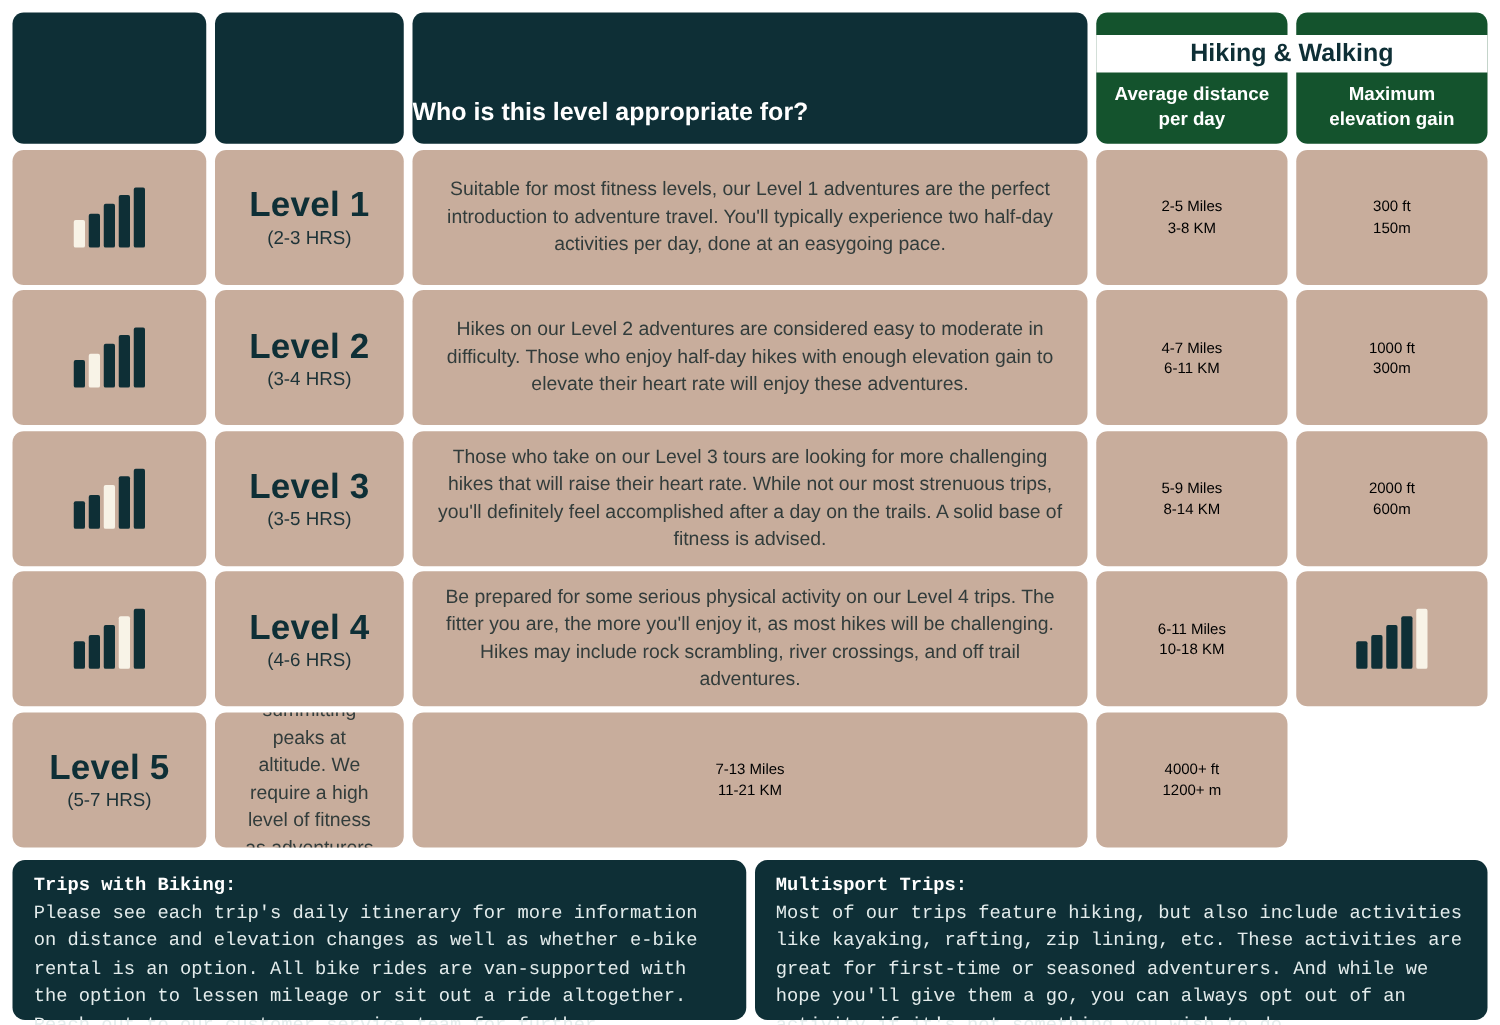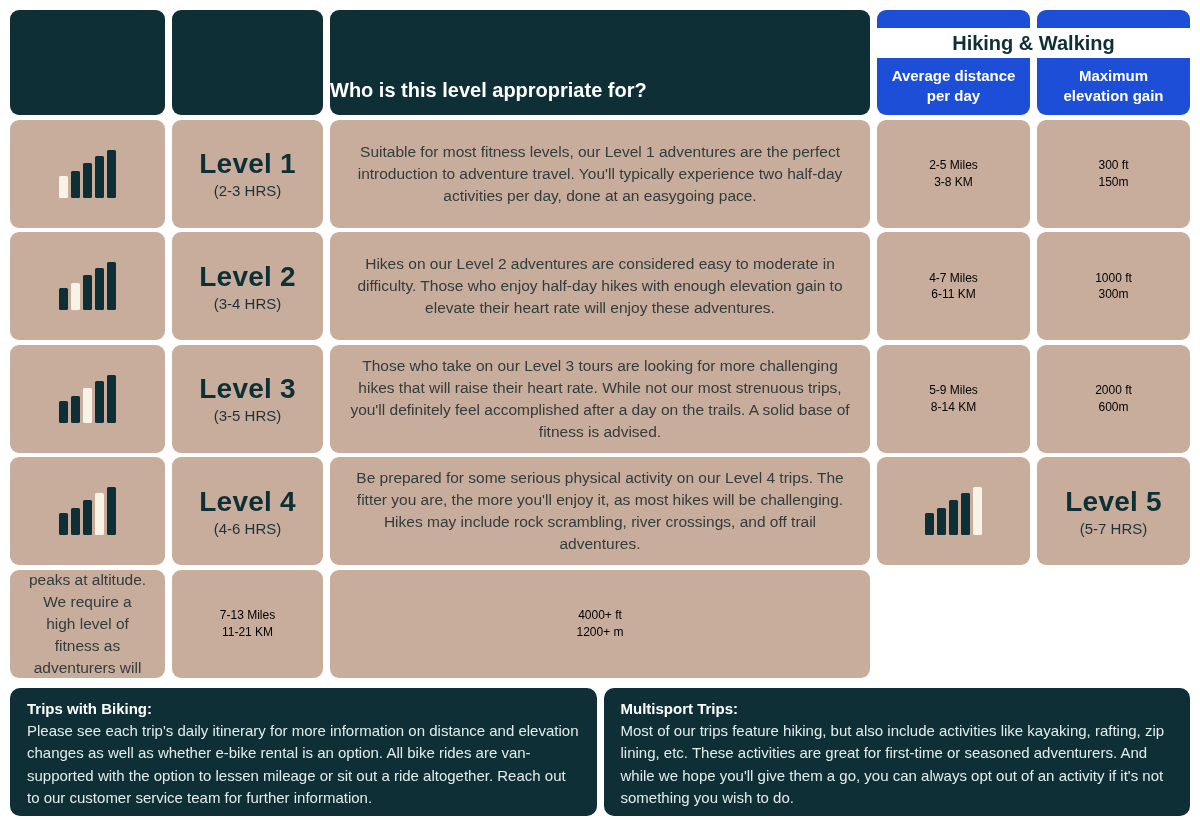--- a/index.html
+++ b/index.html
@@ -36,21 +36,21 @@
     font-size: 20px; font-weight: bold; color: #ffffff; text-align: center;
   }
   .hw-wrap {
     grid-column: 4 / 6;
     position: relative;
     display: flex; gap: 7px;
   }
   .hw-col {
     flex: 1;
     border-radius: 9px;
-    background: #1d4ed8;
+    background: #14532d;
     display: flex; flex-direction: column;
     justify-content: flex-end; align-items: center;
     padding-bottom: 9px;
   }
   .hw-band {
     position: absolute; left: 0; right: 0; top: 18px; height: 30px;
     background: #ffffff; z-index: 2;
     display: flex; align-items: center; justify-content: center;
   }
   .hw-band .hw-title {
@@ -96,20 +96,21 @@
 
   
   .footers {
     display: flex; gap: 7px; margin-top: 10px;
   }
   .foot-box {
     flex: 1; height: 128px;
     background: #0e2f36; border-radius: 10px;
     padding: 12px 17px 10px 17px;
     color: #e3ecec;
+    font-family: Liberation Mono, monospace;
   }
   .foot-title { font-size: 15px; font-weight: bold; color: #ffffff; margin-bottom: 3px; }
   .foot-body  { font-size: 15px; line-height: 1.5; }
 </style>
 </head>
 <body>
 
 <div class="page">
 
   <div class="table-grid">
@@ -215,20 +216,24 @@
           <span class="bar" style="height: 48px;"></span>
         </div>
     </div>
     <div class="cell tan level-cell">
       <div class="level-title">Level 4</div>
       <div class="level-hours">(4-6 HRS)</div>
     </div>
     <div class="cell tan desc-cell">
       <div class="desc-text">Be prepared for some serious physical activity on our Level 4 trips. The fitter you are, the more you'll enjoy it, as most hikes will be challenging. Hikes may include rock scrambling, river crossings, and off trail adventures.</div>
     </div>
+    <div class="cell tan stat-cell">
+      <span>6-11 Miles</span>
+      <span>10-18 KM</span>
+    </div>
 
     <div class="cell tan icon-cell">
       <div class="bars">
           <span class="bar" style="height: 22px;"></span>
           <span class="bar" style="height: 27px;"></span>
           <span class="bar" style="height: 35px;"></span>
           <span class="bar" style="height: 42px;"></span>
           <span class="bar lit" style="height: 48px;"></span>
         </div>
     </div>

